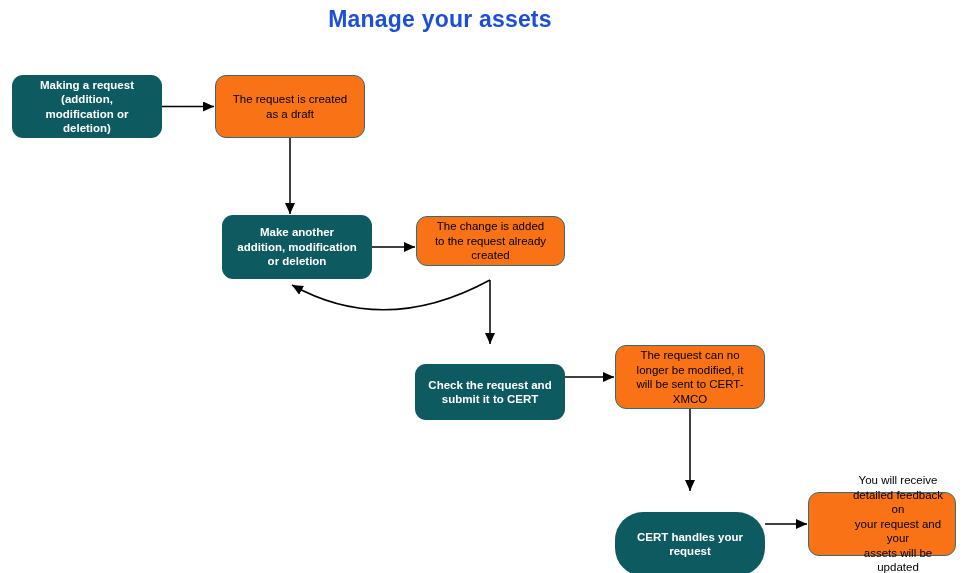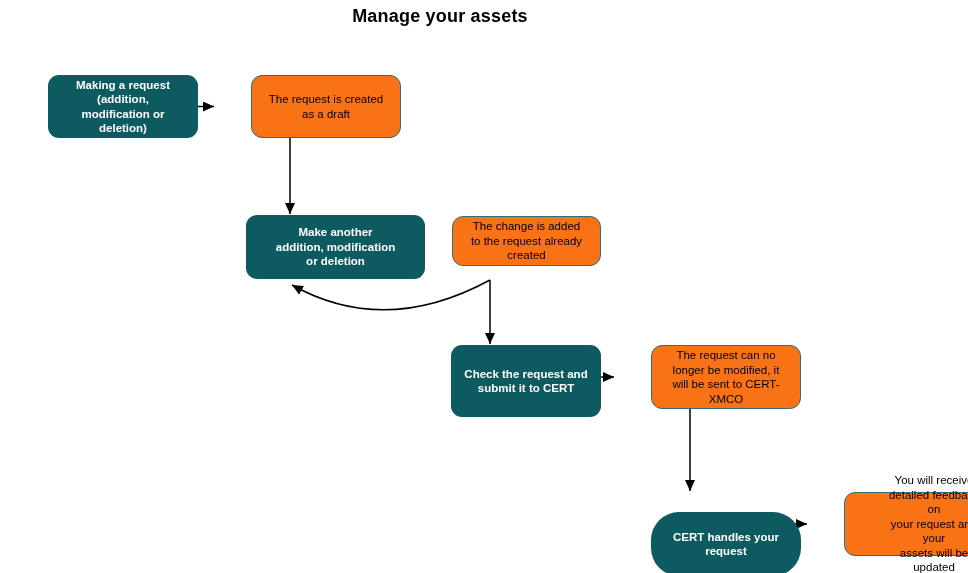--- a/index.html
+++ b/index.html
@@ -14,56 +14,55 @@
     height: 573px;
     background: #ffffff;
     overflow: hidden;
   }
   .diagram-title {
     position: absolute;
     left: 0;
     top: 6px;
     width: 880px;
     text-align: center;
-    font-size: 18px;
+    font-size: 23px;
     font-weight: bold;
-    color: #000000;
+    color: #1d4ed8;
     letter-spacing: 0.2px;
   }
   .node {
     position: absolute;
     box-sizing: border-box;
     border-radius: 11px;
     display: flex;
     align-items: center;
     justify-content: center;
     text-align: center;
     font-size: 11.5px;
     line-height: 14.5px;
     white-space: pre-line;
     padding: 4px 8px;
-    margin-left: 36px;
   }
   .node.teal {
     background: #0e5a61;
     color: #ffffff;
     font-weight: 600;
   }
   .node.outline {
     background: #f97316;
     border: 1.4px solid #2e6e74;
     color: #000000;
     font-weight: 400;
   }
   
   .n1 { left: 12px;  top: 75px;  width: 150px; height: 63px; }
   .n2 { left: 215px; top: 75px;  width: 150px; height: 63px; }
-  .n3 { left: 210px; top: 215px; width: 179px; height: 64px; }
+  .n3 { left: 222px; top: 215px; width: 150px; height: 64px; }
   .n4 { left: 416px; top: 216px; width: 149px; height: 50px; }
-  .n5 { left: 415px; top: 345px; width: 150px; height: 72px; }
+  .n5 { left: 415px; top: 364px; width: 150px; height: 56px; }
   .n6 { left: 615px; top: 345px; width: 150px; height: 64px; padding-left: 8px; }
   .n7 { left: 615px; top: 512px; width: 150px; height: 64px; border-radius: 28px; }
   .n8 { left: 808px; top: 492px; width: 148px; height: 64px; padding-left: 40px; }
   .arrow-layer {
     position: absolute;
     left: 0;
     top: 0;
     width: 968px;
     height: 573px;
     pointer-events: none;

